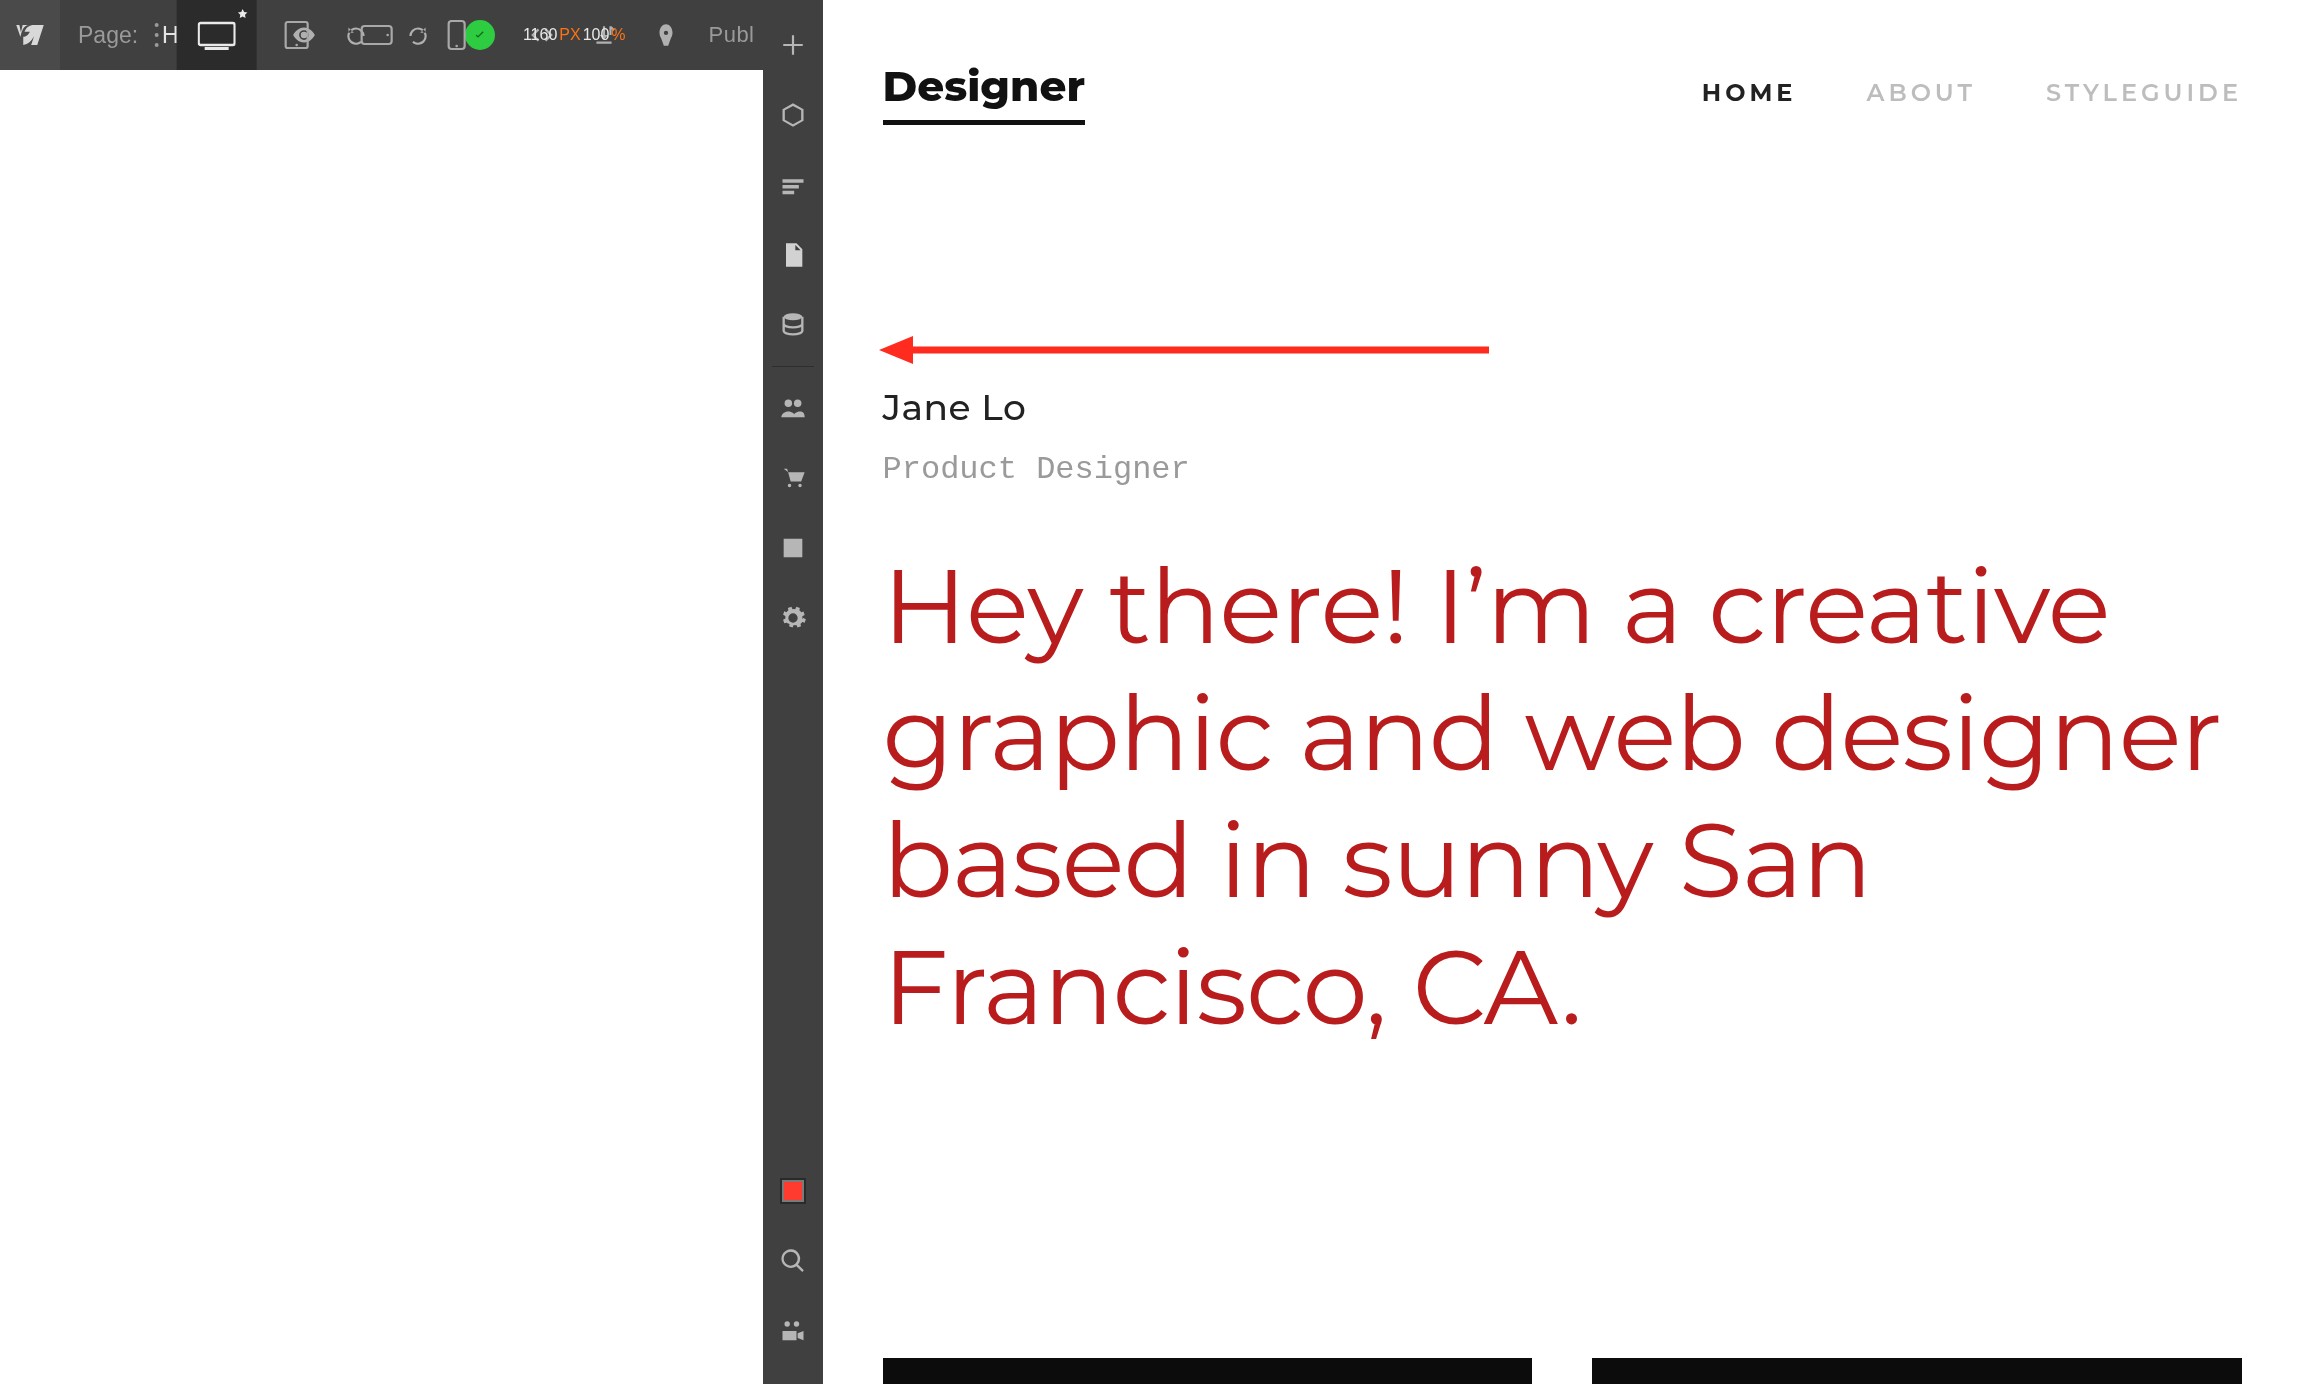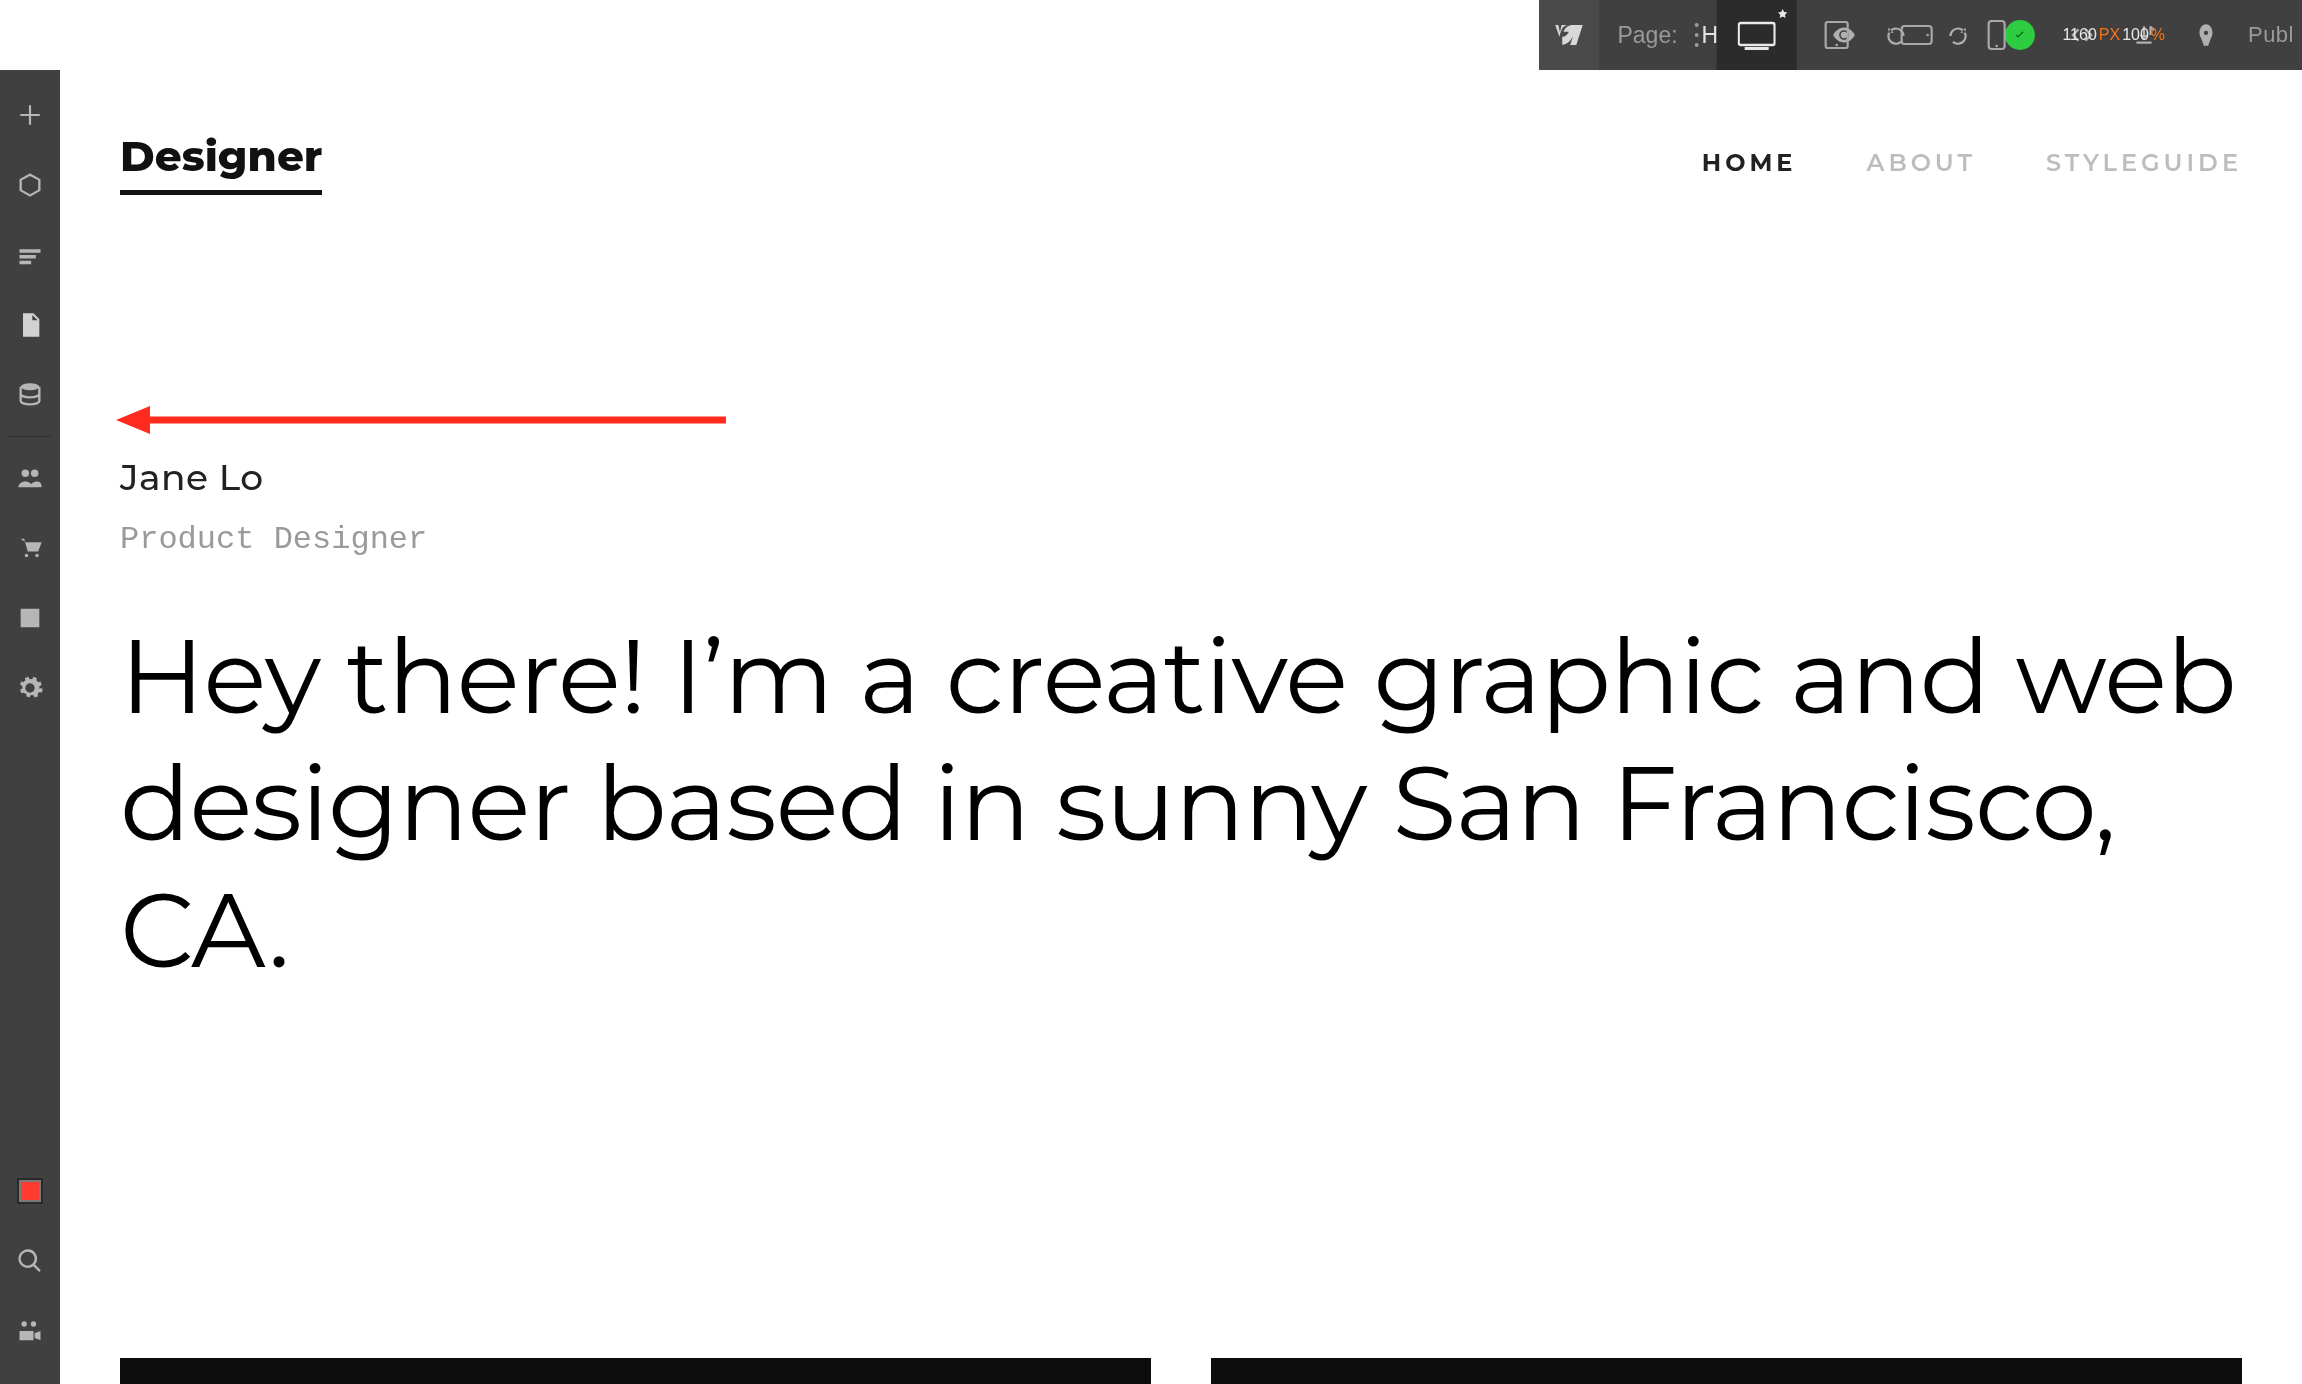--- a/index.html
+++ b/index.html
@@ -3,21 +3,21 @@
 <meta charset="utf-8">
 <style>
 * { margin: 0; padding: 0; box-sizing: border-box; }
 body {
   font-family: -apple-system, BlinkMacSystemFont, "Segoe UI", Helvetica, Arial, sans-serif;
   background: #fff;
   width: 2302px;
   height: 1384px;
   overflow: hidden;
 }
-.app { display: flex; flex-direction: column; width: 100%; height: 100%; align-items: flex-end; }
+.app { display: flex; flex-direction: row; width: 100%; height: 100%; }
 
 
 .topbar {
   height: 70px;
   background: #404040;
   display: flex;
   align-items: center;
   color: #c9c9c9;
   font-size: 23px;
   position: relative;
@@ -94,21 +94,21 @@
   font-size:24px; letter-spacing:4px; font-weight:600;
   text-decoration:none; color:#bdbdbd;
   font-family: "Montserrat", -apple-system, sans-serif;
 }
 .navlinks a.active { color:#222; font-weight:700; }
 
 .hero { padding: 260px 40px 0 60px; }
 .hero .name { font-size:36px; color:#222; font-weight:500; letter-spacing:0.5px; font-family:"Montserrat",sans-serif;}
 .hero .role { font-size:32px; color:#9a9a9a; margin-top:22px; font-family:Liberation Mono, monospace;}
 .hero .headline {
-  font-size:104px; line-height:1.22; color:#000000; margin-top:55px;
+  font-size:104px; line-height:1.22; color:#b91c1c; margin-top:55px;
   font-family:"Montserrat", -apple-system, sans-serif; font-weight:400;
   letter-spacing:-1px;
 }
 
 .img-strip { position:absolute; bottom:0; left:60px; right:60px; display:flex; gap:60px; }
 .img-strip .cell { flex:1; height:26px; background:#0c0c0c; }
 
 
 .arrow {
   position:absolute; top:330px; left:56px; width:610px; height:40px; z-index:50;

